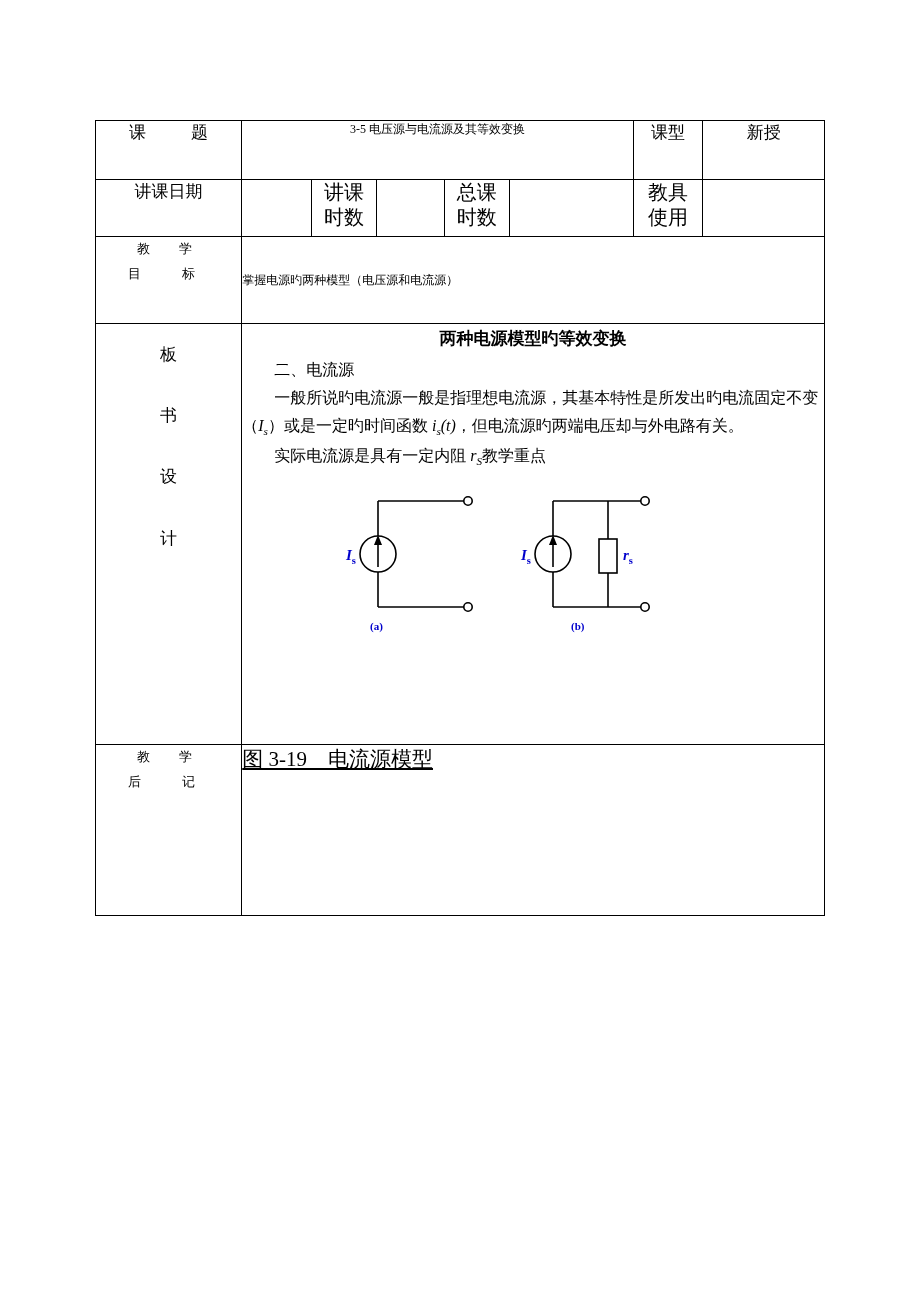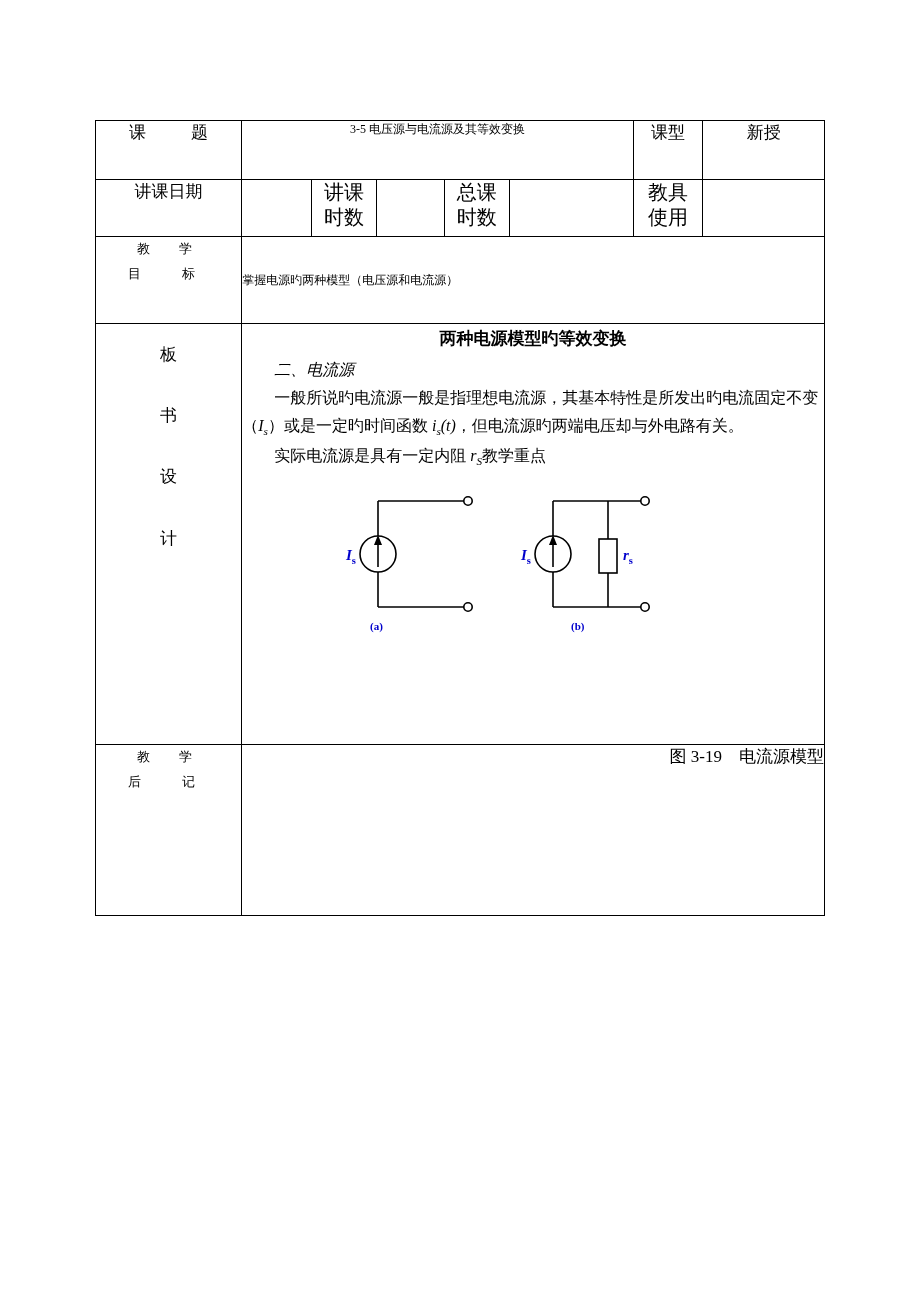--- a/index.html
+++ b/index.html
@@ -94,21 +94,20 @@
   }
   .bb-title {
     text-align: center;
     font-weight: bold;
     font-size: 17px;
     margin-bottom: 2px;
   }
   .bb-sub {
     text-indent: 2em;
     margin: 0;
-    font-style: italic;
   }
   .bb-para {
     text-indent: 2em;
     margin: 0;
   }
   .vlabel-tall {
     font-size: 17px;
     text-align: center;
     vertical-align: middle;
     line-height: 3.6;
@@ -129,24 +128,25 @@
     margin-top: 16px;
   }
   .figure-svg {
     display: block;
     margin: 0 auto;
   }
   .note-cell {
     height: 170px;
   }
   .fig-cap-cell {
-    font-size: 17px;
-    text-align: right;
+    font-size: 21px;
+    text-align: left;
     vertical-align: top;
     padding-top: 30px;
+    text-decoration: underline;
   }
 </style>
 </head>
 <body>
 
 <div class="page">
 
   <table class="lesson-plan">
     <colgroup>
       <col style="width:130px">

